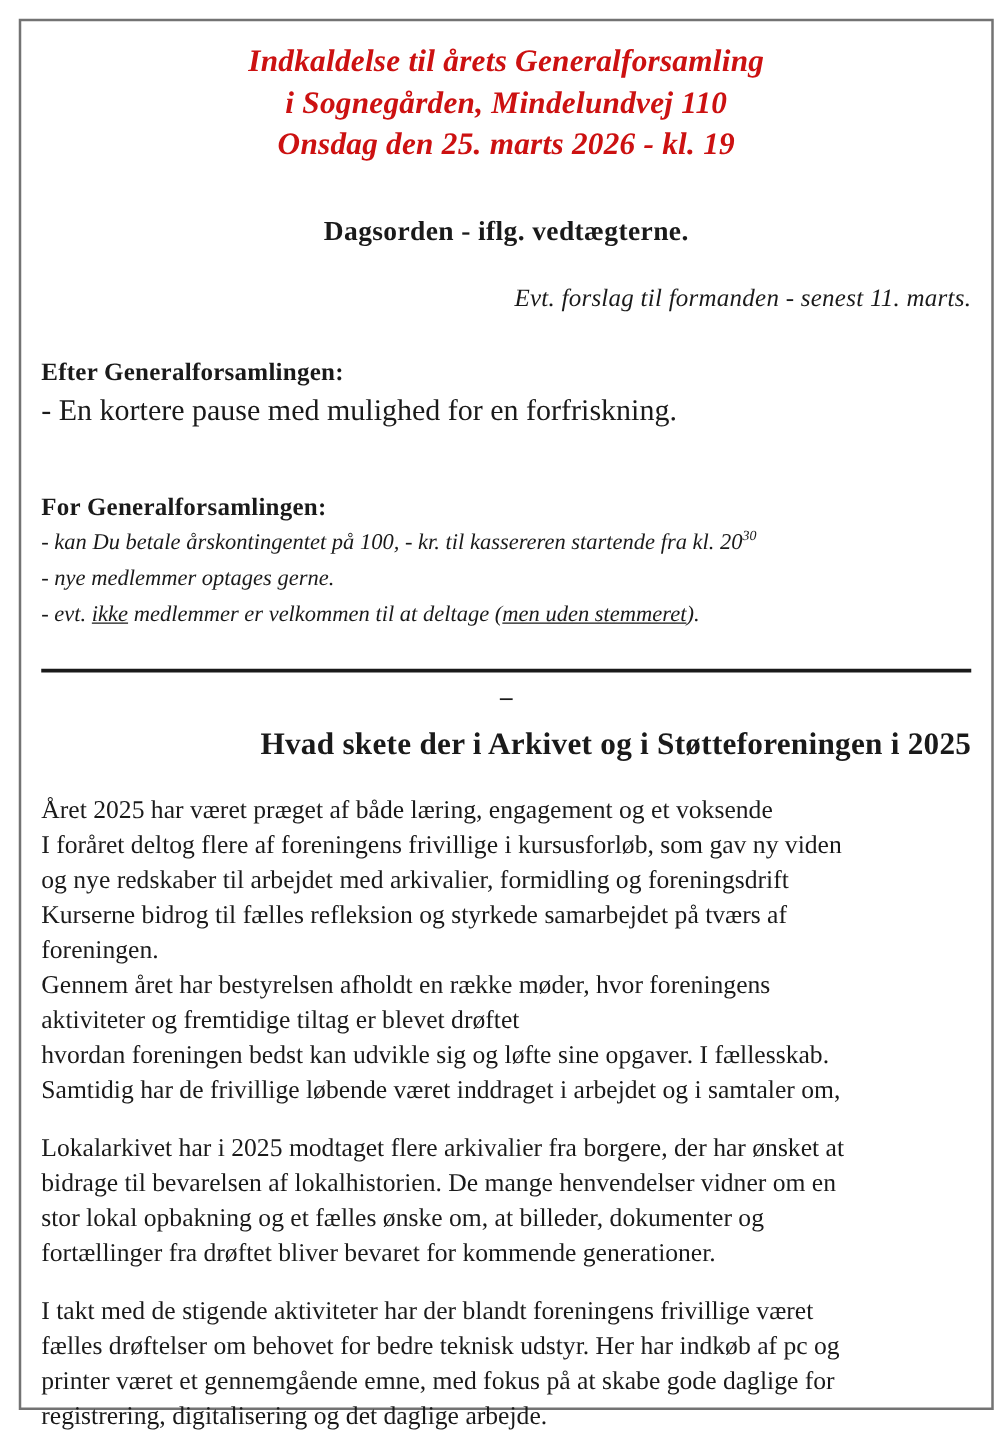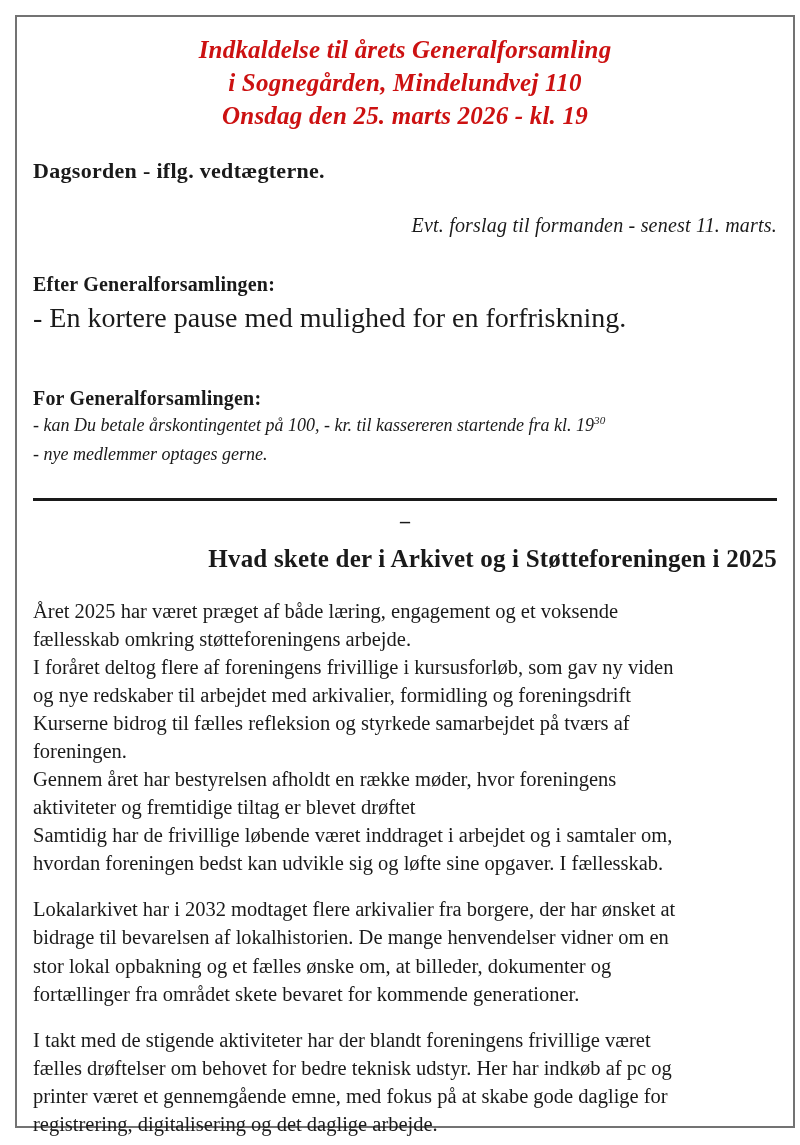--- a/index.html
+++ b/index.html
@@ -35,23 +35,24 @@
     font-weight: bold;
     font-style: italic;
     font-size: 25px;
     line-height: 1.32;
     letter-spacing: 0.2px;
     margin: 6px 0 0 0;
   }
   .notice-title div { white-space: nowrap; }
 
   .agenda-line {
+    text-align: center;
     font-weight: bold;
     font-size: 22px;
-    margin-top: 26px;
+    margin-top: 40px;
     letter-spacing: 0.3px;
   }
   .proposal-line {
     text-align: right;
     font-style: italic;
     font-size: 20px;
     margin-top: 30px;
     letter-spacing: 0.2px;
   }
 
@@ -60,21 +61,21 @@
     margin-top: 36px;
   }
   .section.tight { margin-top: 48px; }
   .section-heading {
     font-weight: bold;
     font-size: 20px;
     letter-spacing: 0.2px;
     font-family: Liberation Serif, serif;
   }
   .section-item {
-    font-size: 28px;
+    font-size: 24px;
     line-height: 1.45;
     margin-top: 2px;
   }
   .section-item.italic {
     font-style: italic;
     font-size: 18px;
     line-height: 1.5;
   }
   sup {
     font-size: 0.62em;
@@ -133,49 +134,49 @@
 
     <div class="proposal-line">Evt. forslag til formanden  - senest 11. marts.</div>
 
     <div class="section">
       <div class="section-heading">Efter Generalforsamlingen:</div>
       <div class="section-item">- En kortere pause med mulighed for en forfriskning.</div>
     </div>
 
     <div class="section tight">
       <div class="section-heading">For Generalforsamlingen:</div>
-      <div class="section-item italic"><span>- kan Du betale årskontingentet på 100, - kr. til kassereren startende fra kl. 19</span><sup>30</sup></div>
+      <div class="section-item italic"><span>- kan Du betale årskontingentet på 100, - kr. til kassereren startende fra kl. 20</span><sup>30</sup></div>
       <div class="section-item italic">- nye medlemmer optages gerne.</div>
+      <div class="section-item italic"><span>- evt. </span><span class="u">ikke</span><span> medlemmer er velkommen til at deltage (</span><span class="u">men uden stemmeret</span><span>).</span></div>
     </div>
 
     <hr class="divider">
     <div class="dash-mark">–</div>
 
     <div class="article-title">Hvad skete der i Arkivet og i Støtteforeningen i 2025</div>
 
     <div class="article-body">
 
       <p>
         <span class="ln">Året 2025 har været præget af både læring, engagement og et voksende</span>
-        <span class="ln">fællesskab omkring støtteforeningens arbejde.</span>
         <span class="ln">I foråret deltog flere af foreningens frivillige i kursusforløb, som gav ny viden</span>
         <span class="ln">og nye redskaber til arbejdet med arkivalier, formidling og foreningsdrift</span>
         <span class="ln">Kurserne bidrog til fælles refleksion og styrkede samarbejdet på tværs af</span>
         <span class="ln">foreningen.</span>
         <span class="ln">Gennem året har bestyrelsen afholdt en række møder, hvor foreningens</span>
         <span class="ln">aktiviteter og fremtidige tiltag er blevet drøftet</span>
+        <span class="ln">hvordan foreningen bedst kan udvikle sig og løfte sine opgaver. I fællesskab.</span>
         <span class="ln">Samtidig har de frivillige løbende været inddraget i arbejdet og i samtaler om,</span>
-        <span class="ln">hvordan foreningen bedst kan udvikle sig og løfte sine opgaver. I fællesskab.</span>
       </p>
 
       <p>
-        <span class="ln">Lokalarkivet har i 2032 modtaget flere arkivalier fra borgere, der har ønsket at</span>
+        <span class="ln">Lokalarkivet har i 2025 modtaget flere arkivalier fra borgere, der har ønsket at</span>
         <span class="ln">bidrage til bevarelsen af lokalhistorien. De mange henvendelser vidner om en</span>
         <span class="ln">stor lokal opbakning og et fælles ønske om, at billeder, dokumenter og</span>
-        <span class="ln">fortællinger fra området skete bevaret for kommende generationer.</span>
+        <span class="ln">fortællinger fra drøftet bliver bevaret for kommende generationer.</span>
       </p>
 
       <p>
         <span class="ln">I takt med de stigende aktiviteter har der blandt foreningens frivillige været</span>
         <span class="ln">fælles drøftelser om behovet for bedre teknisk udstyr. Her har indkøb af pc og</span>
         <span class="ln">printer været et gennemgående emne, med fokus på at skabe gode daglige for</span>
         <span class="ln">registrering, digitalisering og det daglige arbejde.</span>
 
       </p>
 

